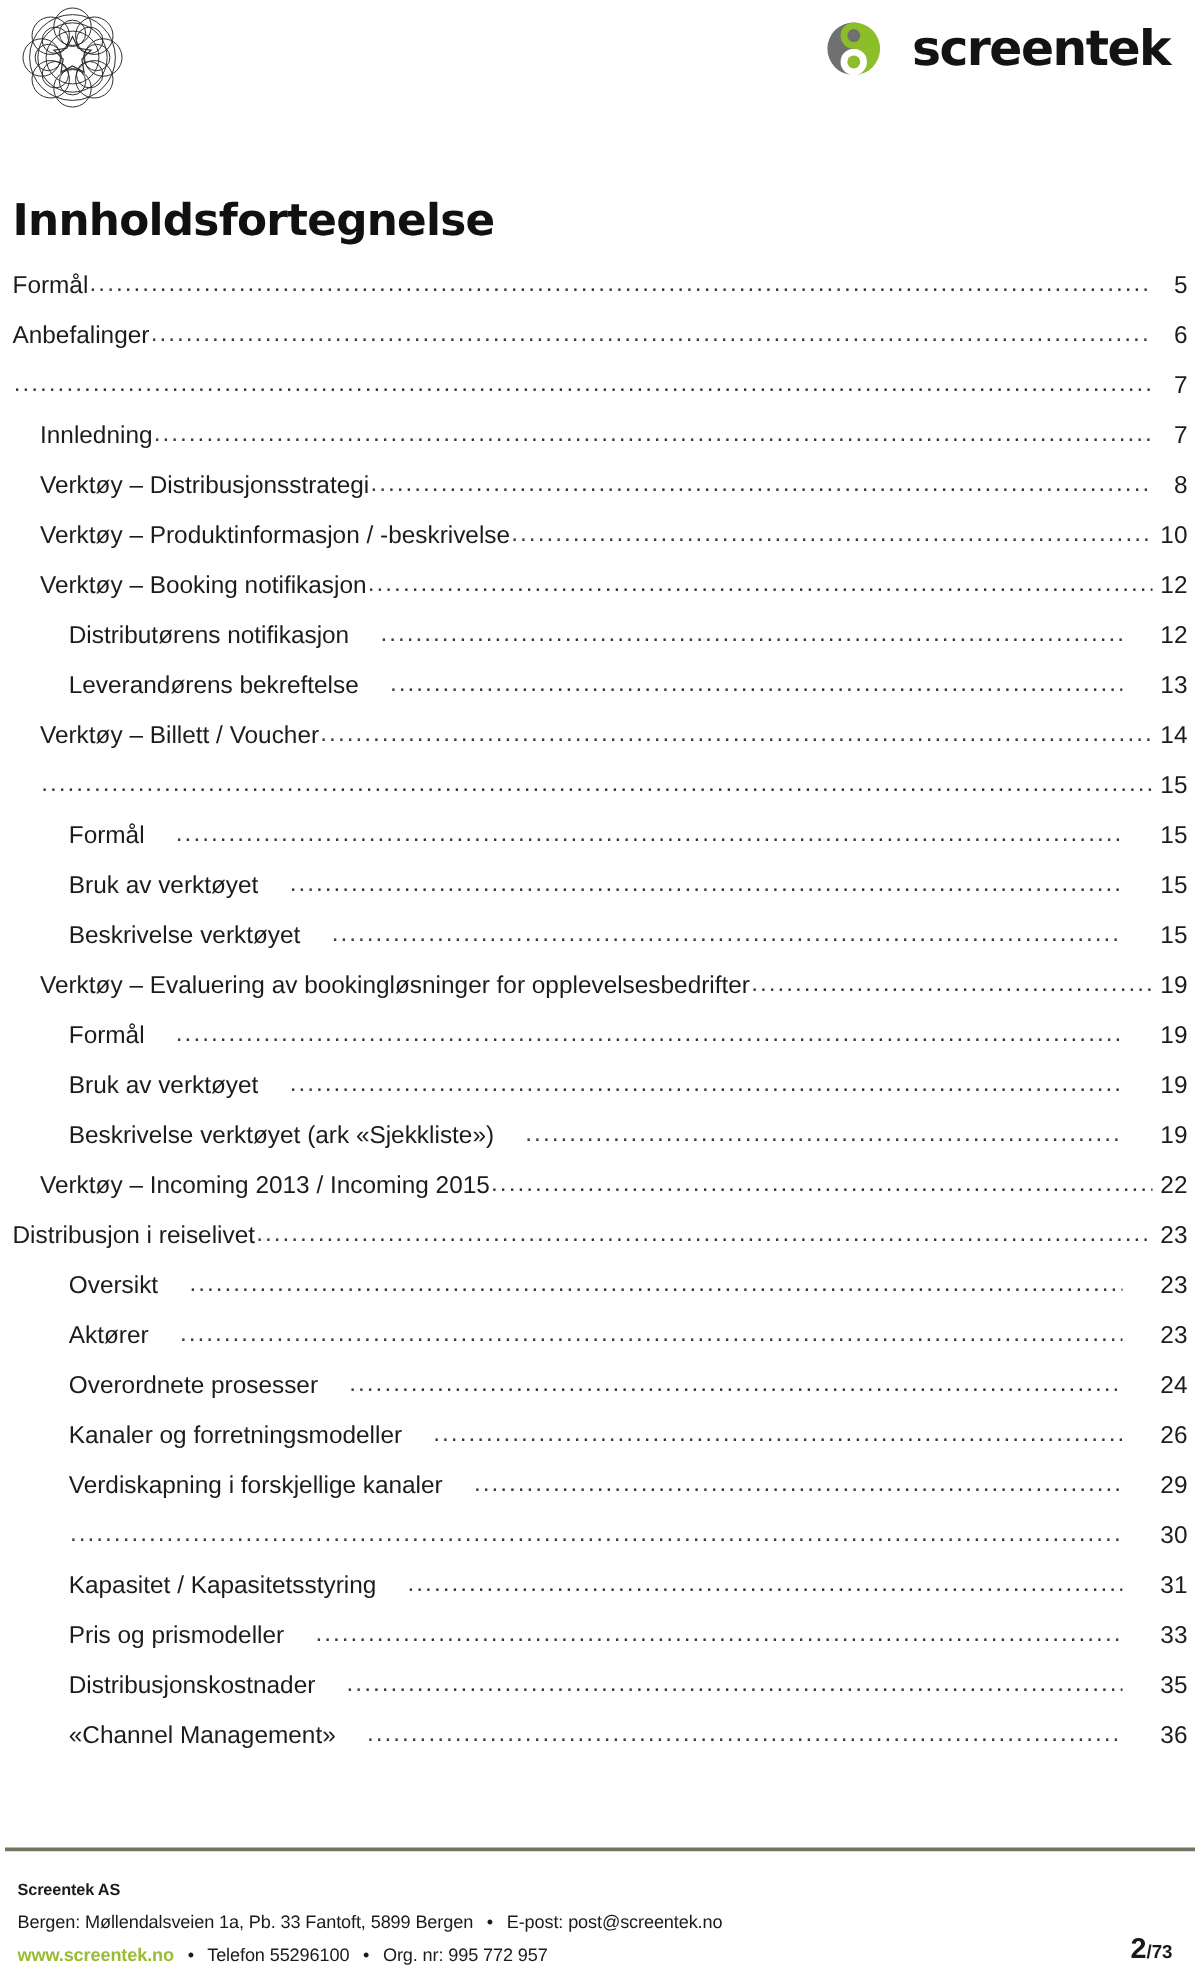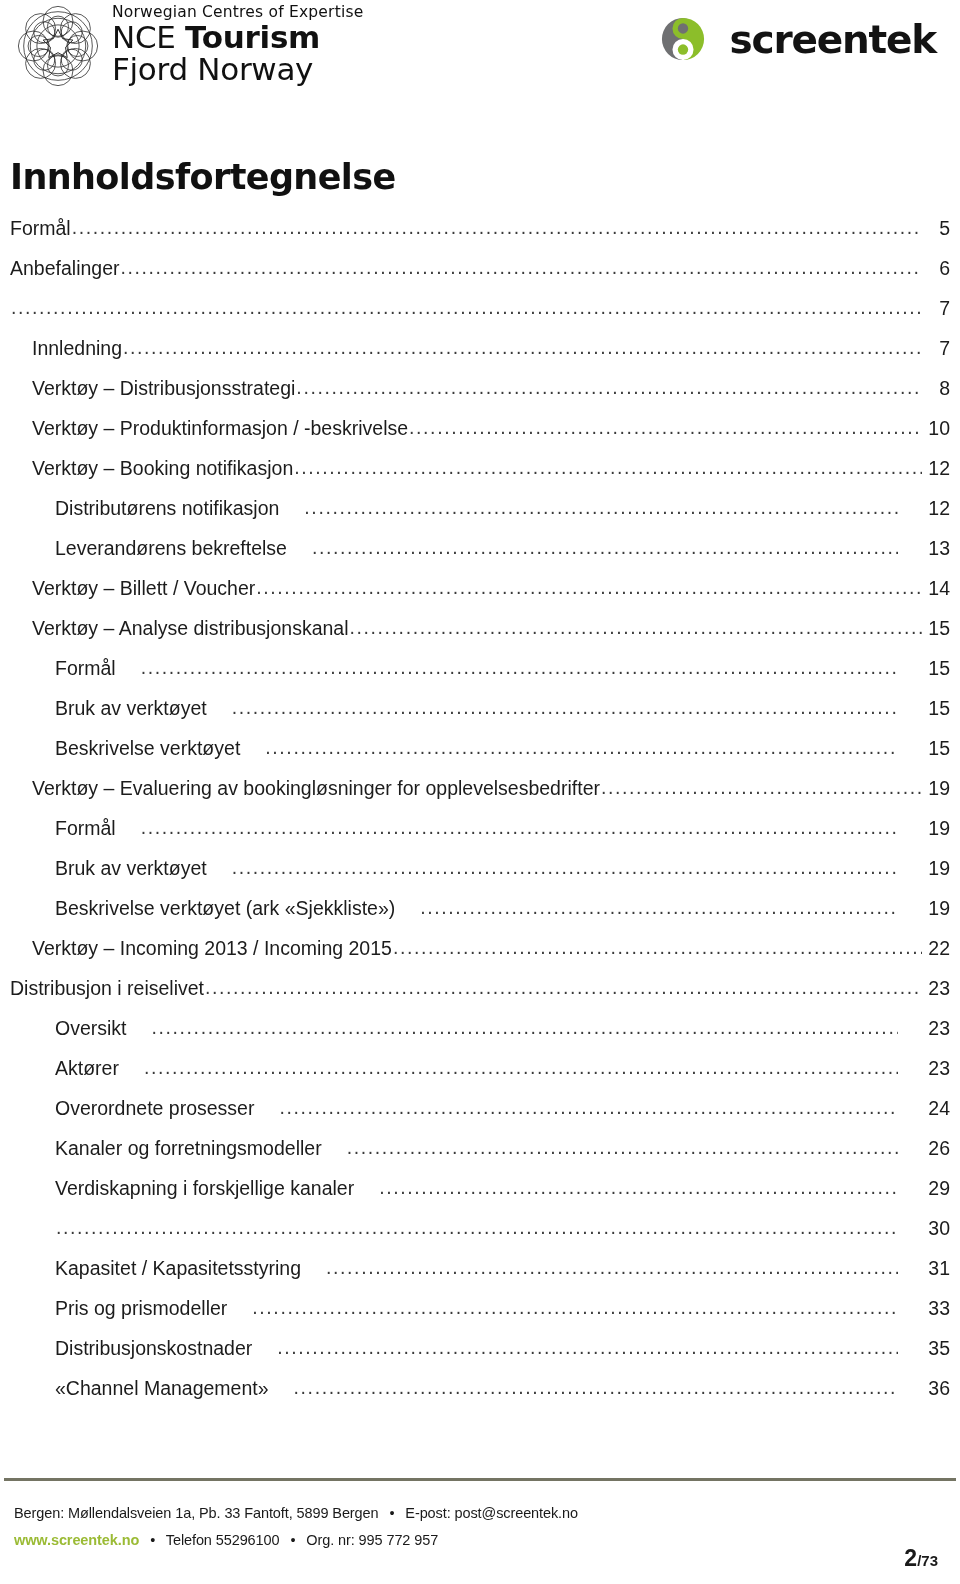--- a/index.html
+++ b/index.html
@@ -211,25 +211,20 @@
           <circle cx="65.6" cy="65.6" r="12"></circle>
           <circle cx="50" cy="72" r="12"></circle>
           <circle cx="34.4" cy="65.6" r="12"></circle>
           <circle cx="28" cy="50" r="12"></circle>
           <circle cx="34.4" cy="34.4" r="12"></circle>
         </g>
         <path d="M50 31 L55.2 41.6 L66.9 43.3 L58.5 51.5 L60.5 63.2 L50 57.6 L39.5 63.2
                  L41.5 51.5 L33.1 43.3 L44.8 41.6 Z" stroke-width="1.1"></path>
       </g>
     </svg>
-    <div class="nce-words">
-      <div class="nce-line-small">Norwegian Centres of Expertise</div>
-      <div class="nce-line-big"><span class="thin">NCE </span><span class="thick">Tourism</span></div>
-      <div class="nce-line-big thick">Fjord Norway</div>
-    </div>
   </div>
 
   <div class="screentek-logo">
     <svg class="st-mark" viewBox="0 0 48 48">
       <path d="M24 2 A22 22 0 0 0 24 46 A11 11 0 0 1 24 24 A11 11 0 0 0 24 2 Z" fill="#6f7072"></path>
       <path d="M24 2 A22 22 0 0 1 24 46 A11 11 0 0 0 24 24 A11 11 0 0 1 24 2 Z" fill="#8cbe2a"></path>
       <circle cx="24" cy="13" r="5.4" fill="#6f7072"></circle>
       <circle cx="24" cy="35" r="5.4" fill="#8cbe2a"></circle>
     </svg>
     <div class="st-word">screentek</div>
@@ -283,21 +278,20 @@
         <span class="toc-label">Leverandørens bekreftelse</span>
         <span class="toc-leader">...........................................................................................................................................................................................................................</span>
         <span class="toc-page">13</span>
       </li>
       <li class="toc-row lvl-2">
         <span class="toc-label">Verktøy – Billett / Voucher</span>
         <span class="toc-leader">...........................................................................................................................................................................................................................</span>
         <span class="toc-page">14</span>
       </li>
       <li class="toc-row lvl-2">
-        <span class="toc-label">Verktøy – Analyse distribusjonskanal</span>
         <span class="toc-leader">...........................................................................................................................................................................................................................</span>
         <span class="toc-page">15</span>
       </li>
       <li class="toc-row lvl-3">
         <span class="toc-label">Formål</span>
         <span class="toc-leader">...........................................................................................................................................................................................................................</span>
         <span class="toc-page">15</span>
       </li>
       <li class="toc-row lvl-3">
         <span class="toc-label">Bruk av verktøyet</span>
@@ -387,20 +381,21 @@
         <span class="toc-label">«Channel Management»</span>
         <span class="toc-leader">...........................................................................................................................................................................................................................</span>
         <span class="toc-page">36</span>
       </li>
     </ul>
 </div>
 
 <div class="footer">
   <div class="footer-rule"></div>
   <div class="footer-text">
+    <div class="f-company">Screentek AS</div>
     <div class="f-addr">
       <span>Bergen: Møllendalsveien 1a, Pb. 33 Fantoft, 5899 Bergen</span>
       <span class="f-sep">•</span>
       <span>E-post: post@screentek.no</span>
     </div>
     <div class="f-last">
       <span class="f-url">www.screentek.no</span>
       <span class="f-sep">•</span>
       <span>Telefon 55296100</span>
       <span class="f-sep">•</span>

